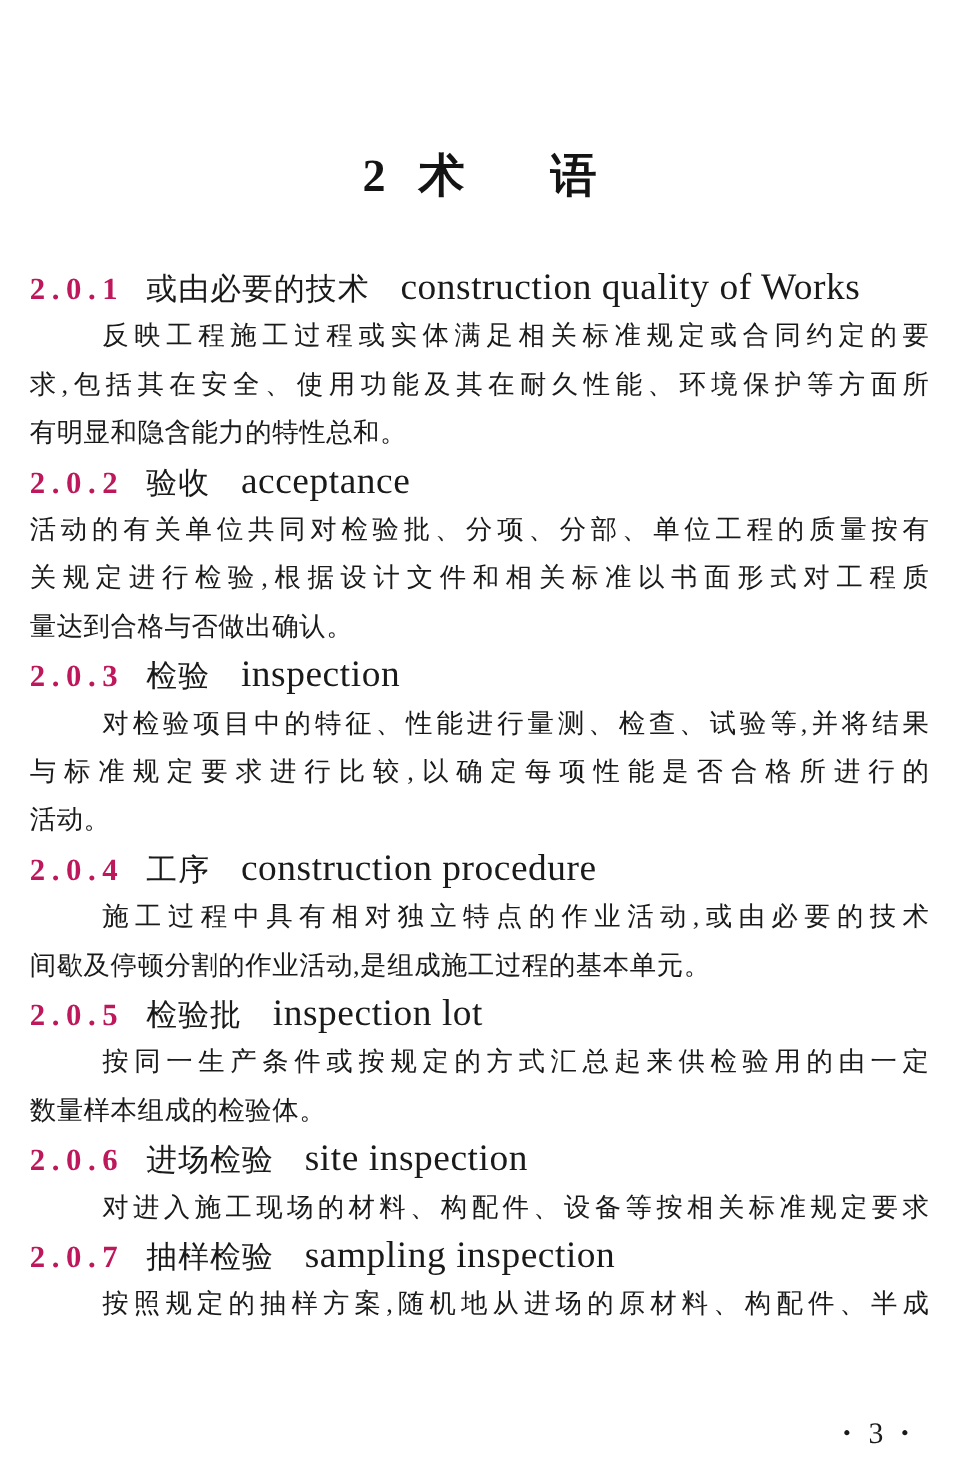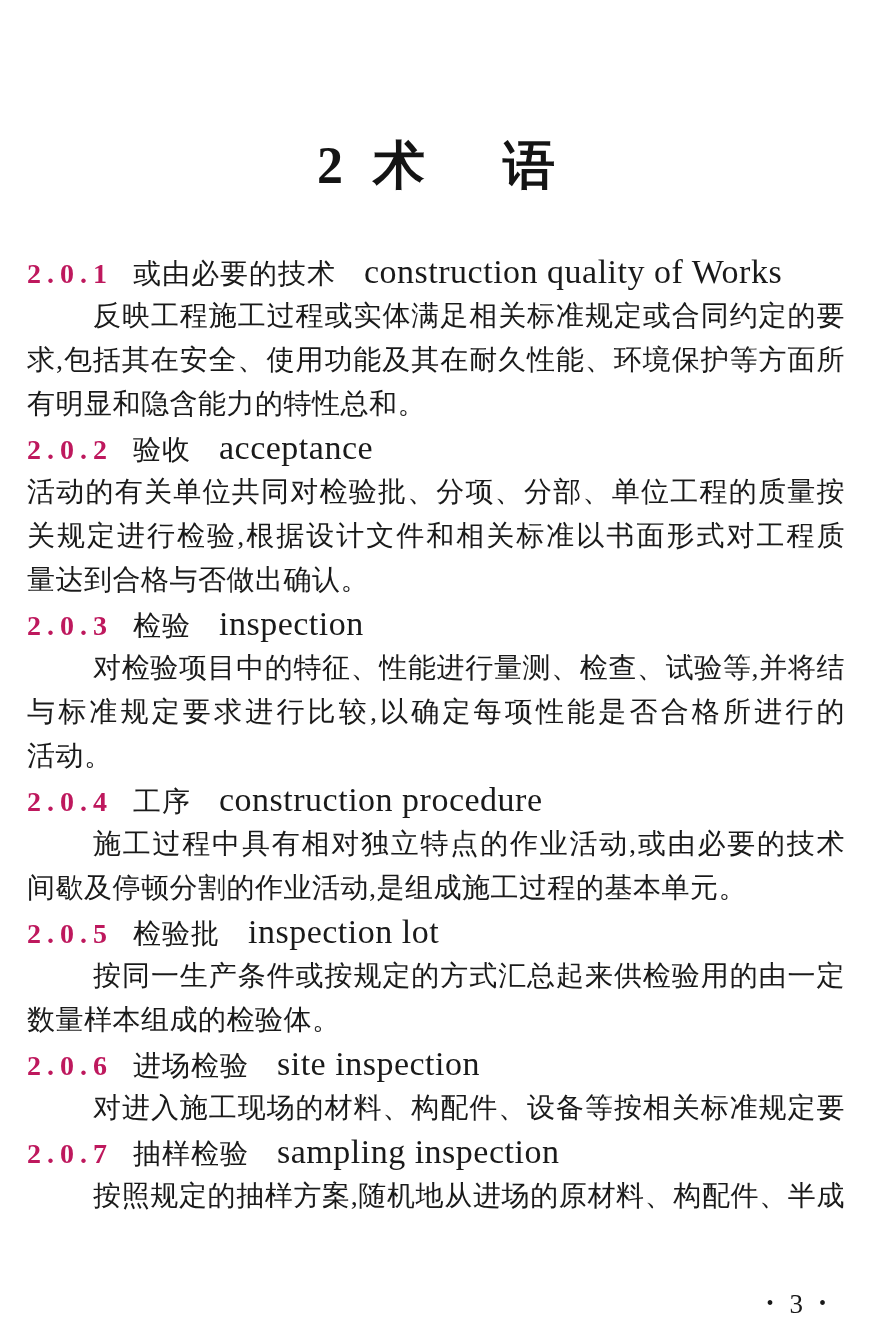--- a/index.html
+++ b/index.html
@@ -17,21 +17,21 @@
   .page {
     box-sizing: border-box;
     width: 874px;
     height: 1343px;
     padding: 140px 29px 0 27px;
     background: #ffffff;
     position: relative;
   }
   .doc-title {
     margin: 0 0 58px 0;
-    font-size: 52px;
+    font-size: 42px;
     line-height: 1;
     font-weight: 700;
     text-align: center;
     letter-spacing: 0;
     color: #141414;
   }
   .doc-title .title-num { margin-right: 30px; }
   .doc-title .title-w1  { margin-right: 78px; }
 
   .term-heading {
@@ -49,21 +49,21 @@
   .term-zh {
     margin-left: 20px;
     letter-spacing: 1px;
   }
   .term-en {
     margin-left: 28px;
     font-size: 34px;
     letter-spacing: 0.5px;
   }
   .body-line {
-    font-size: 28px;
+    font-size: 24px;
     line-height: 44px;
     height: 44px;
     overflow: hidden;
     letter-spacing: 0.5px;
   }
   .body-line.indent { text-indent: 66px; }
   .body-line.just {
     text-align: justify;
     text-align-last: justify;
   }

